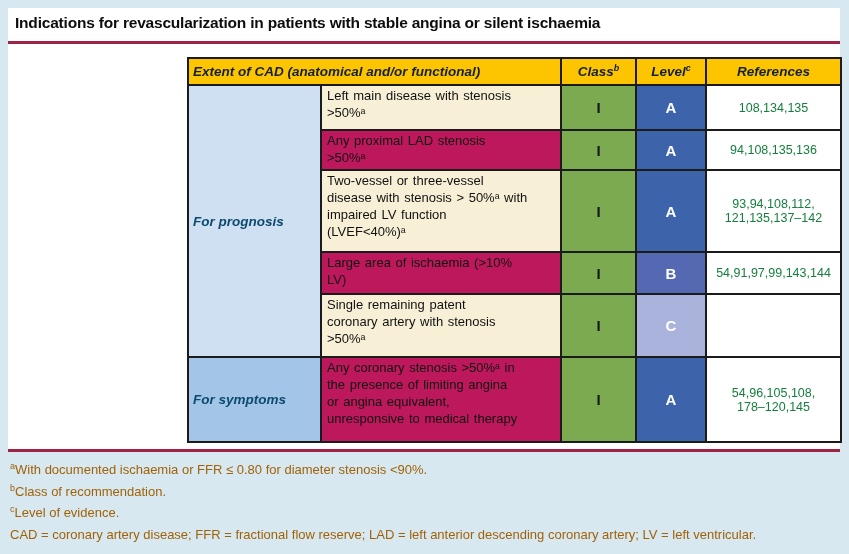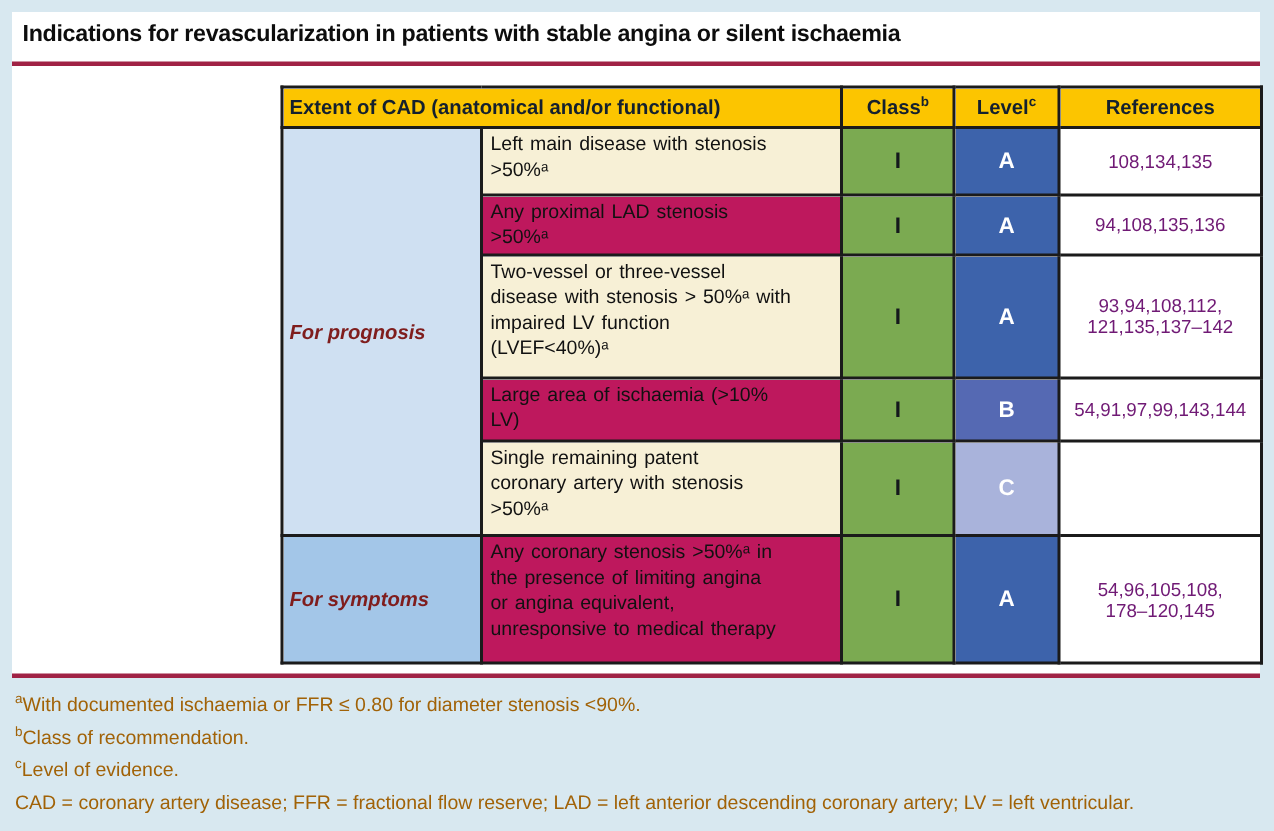--- a/index.html
+++ b/index.html
@@ -48,28 +48,29 @@
     overflow:hidden;
   }
   th {
     background:#FCC500;
     color:#14202E;
     font-size:13.5px;
     font-weight:bold;
     height:25px;
     text-align:center;
     padding:0 2px;
+    font-style:italic;
   }
   th.th-extent { text-align:left; padding-left:4px; }
   th sup { font-size:9px; line-height:0; }
   td.group {
     font-size:13.5px;
     font-weight:bold;
     font-style:italic;
-    color:#7f1d1d;
+    color:#0c4a6e;
     vertical-align:middle;
     padding-left:4px;
   }
   td.group-prognosis { background:#CFE0F2; }
   td.group-symptoms  { background:#A3C6E8; }
   td.ind {
     font-size:13px;
     line-height:1.3;
     color:#111111;
     vertical-align:top;
@@ -92,21 +93,21 @@
     font-weight:bold;
     font-size:15px;
     text-align:center;
     vertical-align:middle;
   }
   td.lvl-A { background:#3D63AB; }
   td.lvl-B { background:#5569B3; }
   td.lvl-C { background:#A9B3DB; }
   td.refs {
     background:#FFFFFF;
-    color:#701a75;
+    color:#15803d;
     font-size:12.5px;
     text-align:center;
     vertical-align:middle;
     white-space:pre-line;
     padding:0 2px;
   }
   tr.r1 { height:45px; }
   tr.r2 { height:40px; }
   tr.r3 { height:82px;border-radius:25px; }
   tr.r4 { height:42px; }

